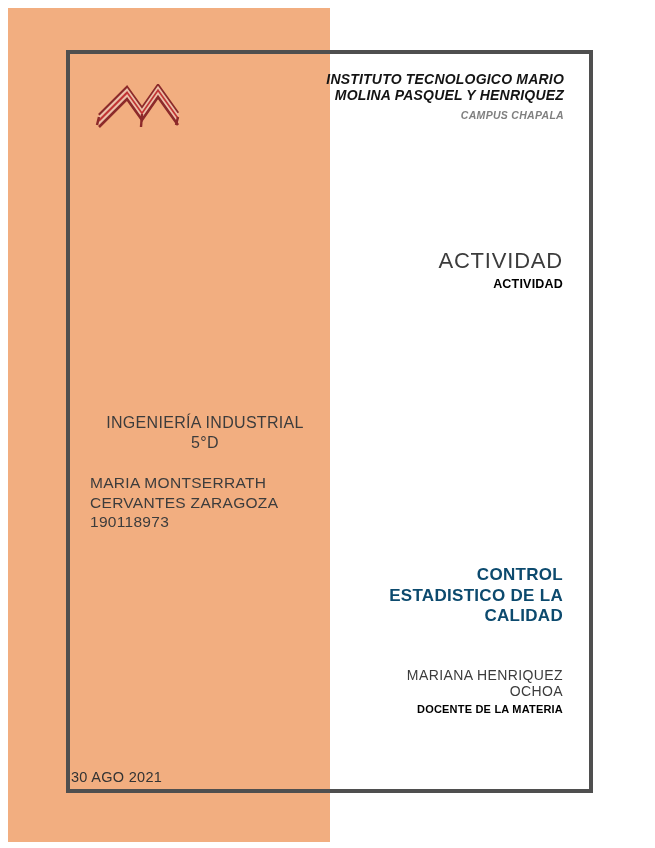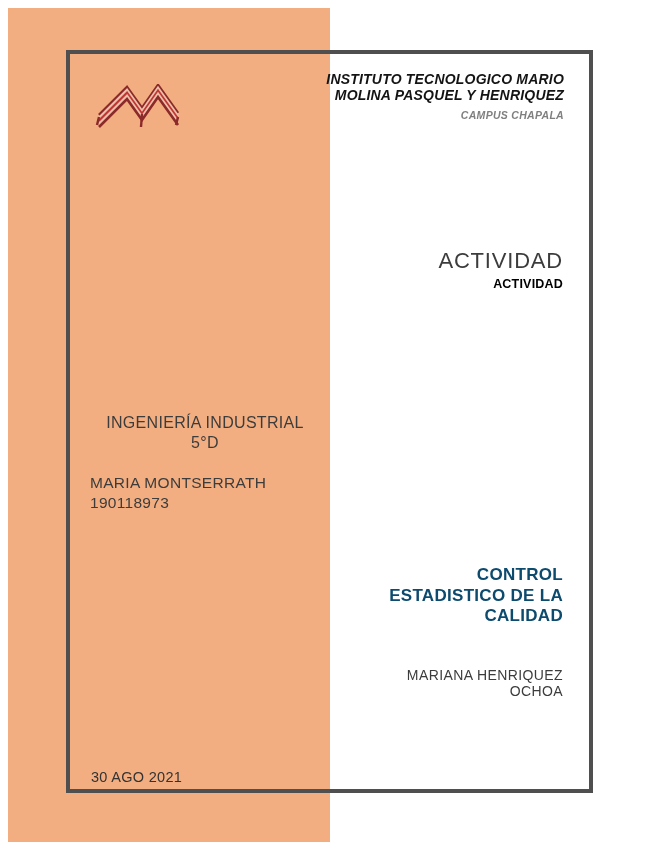--- a/index.html
+++ b/index.html
@@ -135,21 +135,21 @@
   }
   .teacher-role {
     font-size: 11px;
     font-weight: bold;
     letter-spacing: 0.2px;
     margin-top: 4px;
     color: #000000;
   }
   .date-label {
     position: absolute;
-    left: 91px; top: 769px;
+    left: 71px; top: 769px;
     font-size: 14.5px;
     letter-spacing: 0.3px;
     color: #333333;
   }
 </style>
 </head>
 <body>
 
 <div class="page">
 
@@ -179,29 +179,31 @@
     <div class="title-sub">ACTIVIDAD</div>
   </div>
 
   <div class="program-block">
     <div class="program-line">INGENIERÍA INDUSTRIAL</div>
     <div class="program-line">5°D</div>
   </div>
 
   <div class="name-block">
     <div class="name-line">MARIA MONTSERRATH</div>
+    <div class="name-line">CERVANTES ZARAGOZA</div>
     <div class="name-line">190118973</div>
   </div>
 
   <div class="course-block">
     <div class="course-line">CONTROL</div>
     <div class="course-line">ESTADISTICO DE LA</div>
     <div class="course-line">CALIDAD</div>
   </div>
 
   <div class="teacher-block">
     <div class="teacher-line">MARIANA HENRIQUEZ</div>
     <div class="teacher-line">OCHOA</div>
+    <div class="teacher-role">DOCENTE DE LA MATERIA</div>
   </div>
 
   <div class="date-label">30 AGO 2021</div>
 
 </div>
 
 </body></html>

